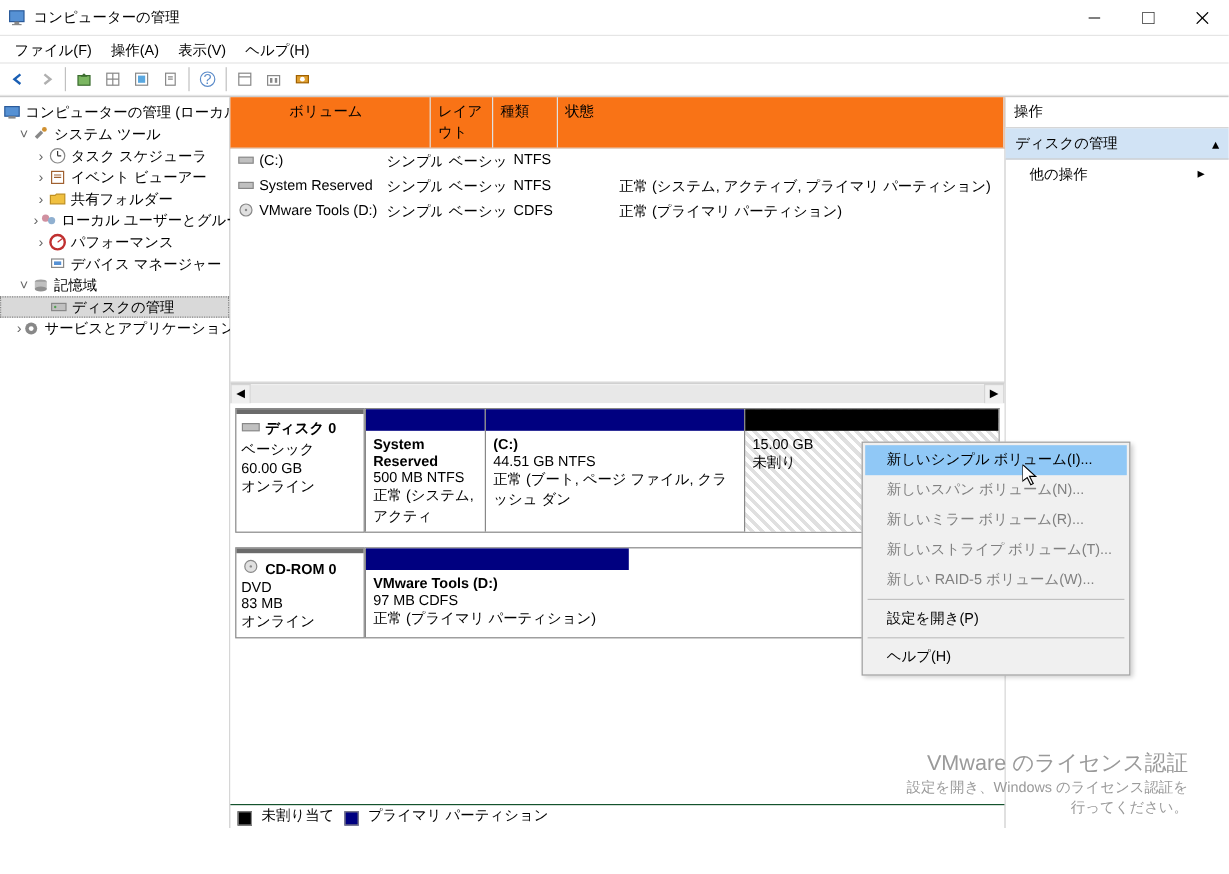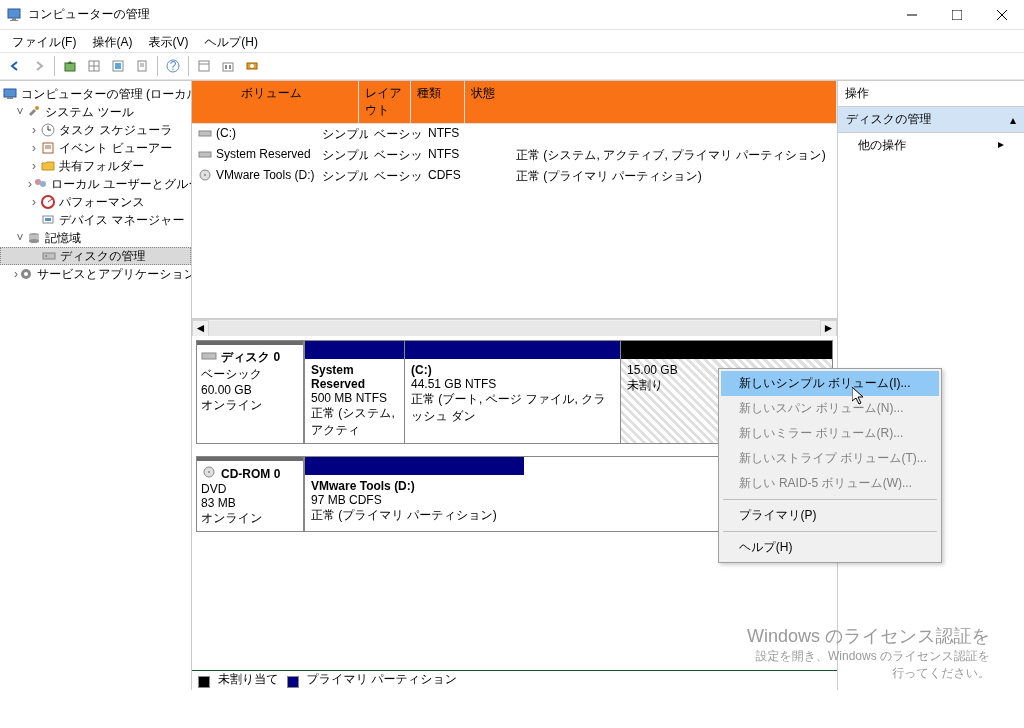--- a/index.html
+++ b/index.html
@@ -410,28 +410,28 @@
   </div>
 </div>
 
 <div class="context-menu">
   <div class="mitem hl">新しいシンプル ボリューム(I)...</div>
   <div class="mitem disabled">新しいスパン ボリューム(N)...</div>
   <div class="mitem disabled">新しいミラー ボリューム(R)...</div>
   <div class="mitem disabled">新しいストライプ ボリューム(T)...</div>
   <div class="mitem disabled">新しい RAID-5 ボリューム(W)...</div>
   <div class="msep"></div>
-  <div class="mitem">プライマリ(P)</div>
+  <div class="mitem">設定を開き(P)</div>
   <div class="msep"></div>
   <div class="mitem">ヘルプ(H)</div>
 </div>
 
 <div class="cursor">
   <svg width="16" height="20">
       <path d="M0 0 L0 14 L4 11 L7 17 L9 16 L6 10 L11 10 Z" fill="#fff" stroke="#000"></path>
     </svg>
 </div>
 
 <div class="watermark">
-  <div class="w1">Windows のライセンス認証を</div>
+  <div class="w1">VMware のライセンス認証</div>
   <div>設定を開き、Windows のライセンス認証を</div>
   <div>行ってください。</div>
 </div>
 
 </body></html>

